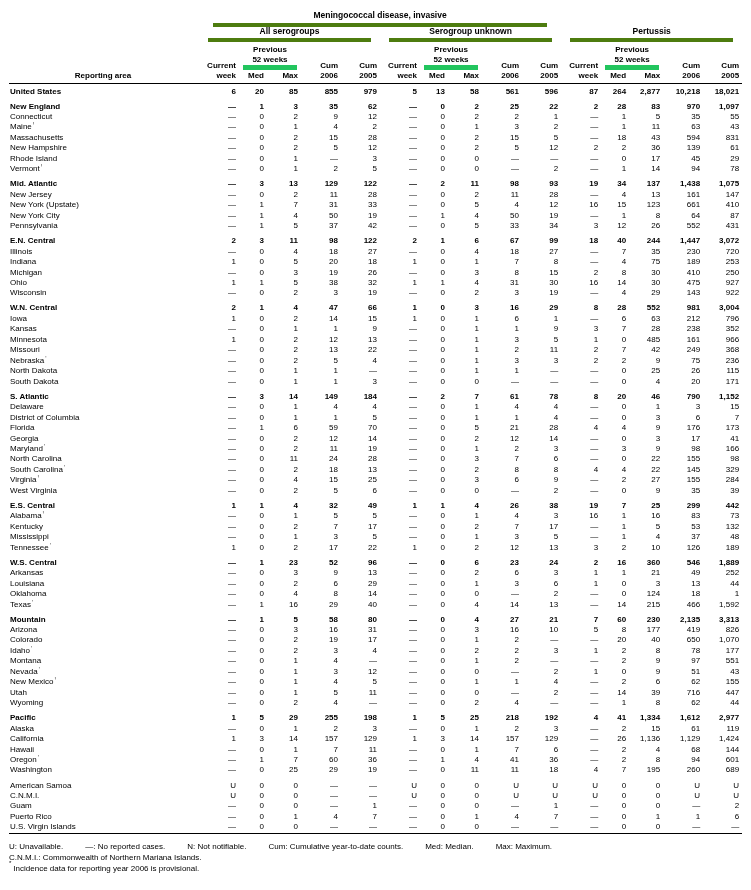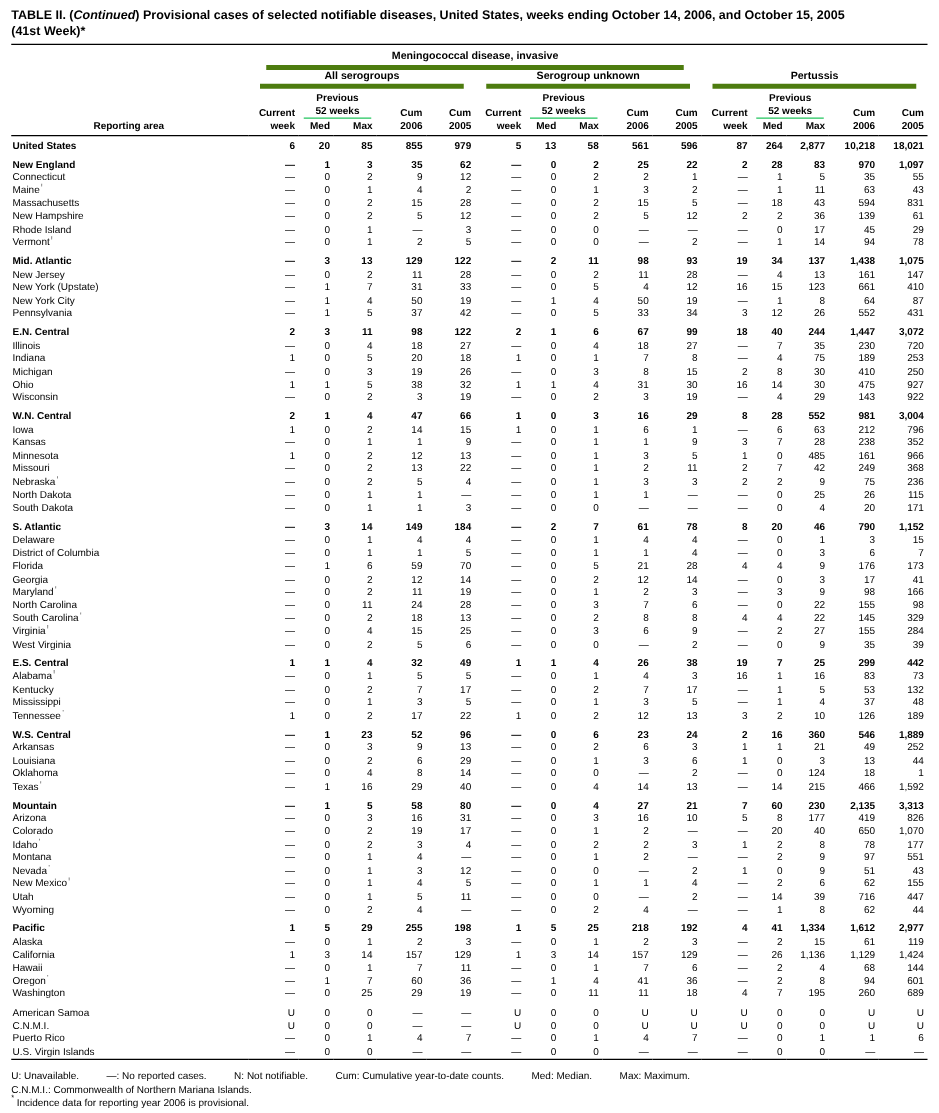--- a/index.html
+++ b/index.html
@@ -10,43 +10,39 @@
   table.tbl{border-collapse:collapse;table-layout:fixed;width:733px;border-bottom:1px solid #000;margin-top:1px;}
   th,td{padding:0;font-size:8px;color:#000;}
   thead th{font-weight:bold;vertical-align:bottom;line-height:9.5px;text-align:right;}
   thead .gl{border-bottom:4px solid #4d7c0f;text-align:center;padding-bottom:2px;font-size:8.5px;}
   tr.ra .gl{margin:0 14px;}
   tr.ra th{padding-top:3px;}
   tr.rb .gl{margin:0 9px;}
   tr.rb th{padding-top:0;}
   tr.rc th{padding-top:3px;}
   tr.rc .prev div{text-align:center;}
-  tr.rc .prev .pu{border-bottom:1px solid #22c55e;margin:0 4px;padding-bottom:1px;}
+  tr.rc .prev .pu{border-bottom:5px solid #22c55e;margin:0 4px;padding-bottom:1px;}
   tr.rd th{border-bottom:1px solid #000;padding:1px 3px 2px 0;}
   tr.rd th.area-h{text-align:center;padding-left:1px;margin-top:36px;}
   th.num,td.num{text-align:right;padding-right:3px;}
   tbody td{line-height:10.45px;height:10.45px;white-space:nowrap;overflow:hidden;}
   tbody td.area{text-align:left;padding-left:1px;}
   tbody tr.b{font-weight:bold;}
   tbody tr.gap td{height:4.6px;line-height:4.6px;font-size:2px;}
   tbody tr.first td{padding-top:3px;}
   sup{font-size:6px;line-height:0;position:relative;top:-2px;}
   .footnotes{margin-top:7px;font-size:8px;line-height:11px;}
   .footnotes .lg{margin-right:22px;}
   .footnotes .fn sup{margin-right:2px;}
 </style>
 </head>
 <body>
 
 <div class="page">
 
-  <div class="title">
-    <div><span>TABLE II. (</span><em>Continued</em><span>) Provisional cases of selected notifiable diseases, United States, weeks ending October 14, 2006, and October 15, 2005</span></div>
-    <div>(41st Week)*</div>
-  </div>
 
   <table class="tbl">
     <colgroup>
       <col style="width:190px">
       <col style="width:40px">
         <col style="width:28px">
         <col style="width:34px">
         <col style="width:40px">
         <col style="width:39px">
       <col style="width:40px">
@@ -1300,20 +1296,38 @@
           <td class="num">0</td>
           <td class="num">U</td>
           <td class="num">U</td>
           <td class="num">U</td>
           <td class="num">0</td>
           <td class="num">0</td>
           <td class="num">U</td>
           <td class="num">U</td>
         </tr>
         <tr>
+          <td class="area">Guam</td>
+          <td class="num">—</td>
+          <td class="num">0</td>
+          <td class="num">0</td>
+          <td class="num">—</td>
+          <td class="num">1</td>
+          <td class="num">—</td>
+          <td class="num">0</td>
+          <td class="num">0</td>
+          <td class="num">—</td>
+          <td class="num">1</td>
+          <td class="num">—</td>
+          <td class="num">0</td>
+          <td class="num">0</td>
+          <td class="num">—</td>
+          <td class="num">2</td>
+        </tr>
+        <tr>
           <td class="area">Puerto Rico</td>
           <td class="num">—</td>
           <td class="num">0</td>
           <td class="num">1</td>
           <td class="num">4</td>
           <td class="num">7</td>
           <td class="num">—</td>
           <td class="num">0</td>
           <td class="num">1</td>
           <td class="num">4</td>

